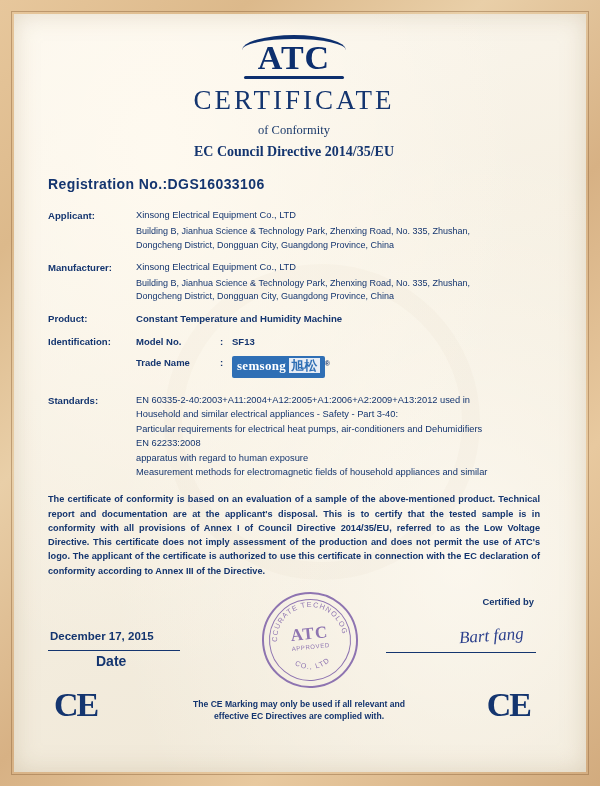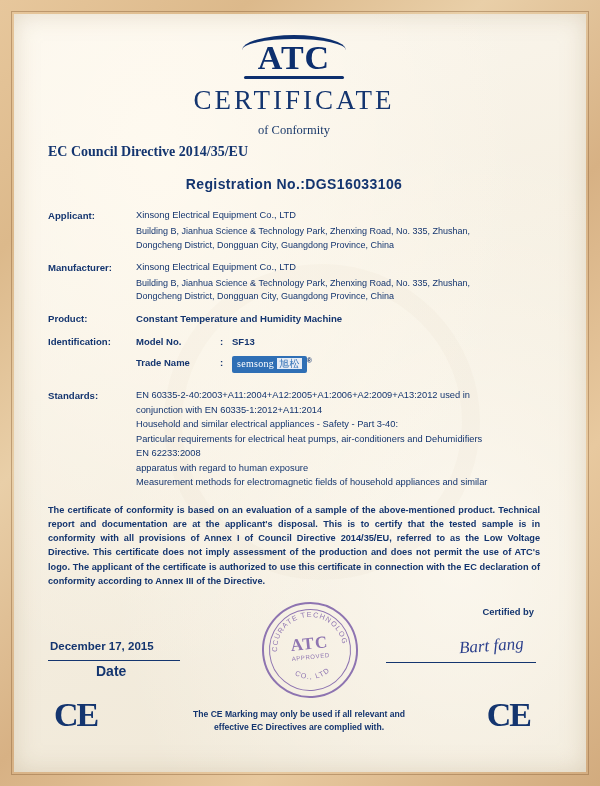--- a/index.html
+++ b/index.html
@@ -95,36 +95,37 @@
     margin-top: 6px;
   }
   .subtitle-1 {
     text-align: center;
     font-size: 12.5px;
     color: #1b3a6b;
     margin-top: 7px;
     font-family: "Liberation Serif", serif;
   }
   .subtitle-2 {
+    text-align: center;
     font-size: 14px;
     font-weight: bold;
     color: #14356f;
     margin-top: 6px;
     font-family: "Liberation Serif", serif;
   }
   .subtitle-3 {
     text-align: center;
     font-size: 14px;
     font-weight: bold;
     color: #14356f;
     margin-top: 3px;
     font-family: "Liberation Serif", serif;
   }
   .reg-no {
-    text-align: center;
+    text-align: left;
     font-size: 14px;
     font-weight: bold;
     color: #14356f;
     letter-spacing: 0.4px;
     margin-top: 16px;
     font-family: "Liberation Sans", sans-serif;
   }
 
   
   .fields {
@@ -177,22 +178,22 @@
     font-weight: bold;
   }
   .ident-val {
     font-weight: bold;
   }
 
   .brandmark {
     display: inline-block;
     background: #2f6fb5;
     color: #fff;
-    font-size: 10px;
-    font-weight: normal;
+    font-size: 13px;
+    font-weight: bold;
     padding: 1px 5px 2px 5px;
     border-radius: 2px;
     letter-spacing: 0.3px;
     font-family: "Liberation Serif", serif;
   }
   .brandmark .cn {
     background: #e8edf5;
     color: #2f6fb5;
     margin-left: 3px;
     padding: 0 2px;
@@ -428,21 +429,20 @@
               </tr>
             </tbody>
               </table>
           </div>
         </div>
 
         <div class="row">
           <div class="label">Standards:</div>
           <div class="value standards-lines">
             <div>EN 60335-2-40:2003+A11:2004+A12:2005+A1:2006+A2:2009+A13:2012 used in</div>
-            <div>conjunction with EN 60335-1:2012+A11:2014</div>
             <div>Household and similar electrical appliances - Safety - Part 3-40:</div>
             <div>Particular requirements for electrical heat pumps, air-conditioners and Dehumidifiers</div>
             <div>EN 62233:2008</div>
             <div>apparatus with regard to human exposure</div>
             <div>Measurement methods for electromagnetic fields of household appliances and similar</div>
           </div>
         </div>
       </div>
 
       <div class="para">The certificate of conformity is based on an evaluation of a sample of the above-mentioned product. Technical report and documentation are at the applicant's disposal. This is to certify that the tested sample is in conformity with all provisions of Annex I of Council Directive 2014/35/EU, referred to as the Low Voltage Directive. This certificate does not imply assessment of the production and does not permit the use of ATC's logo. The applicant of the certificate is authorized to use this certificate in connection with the EC declaration of conformity according to Annex III of the Directive.</div>

